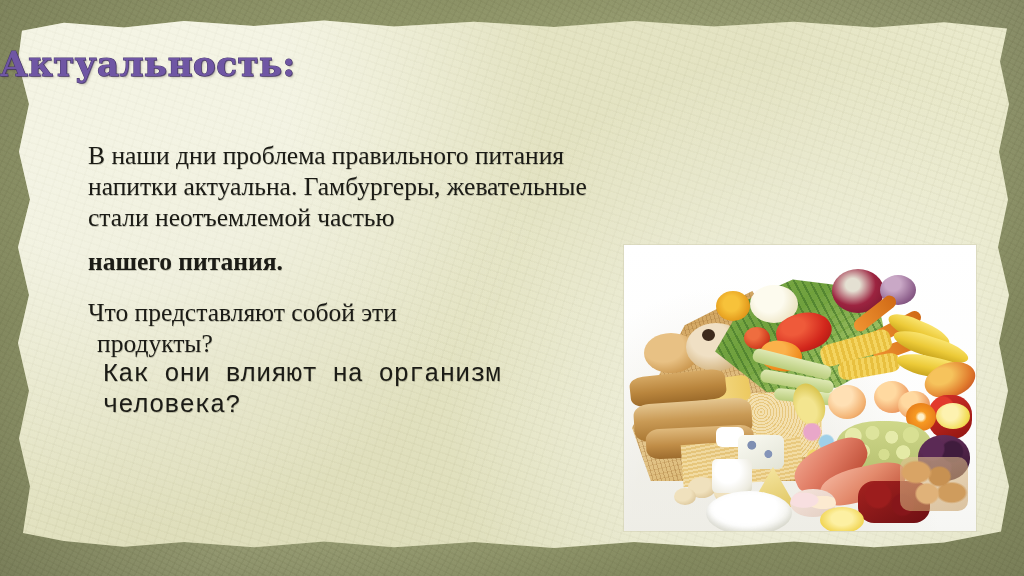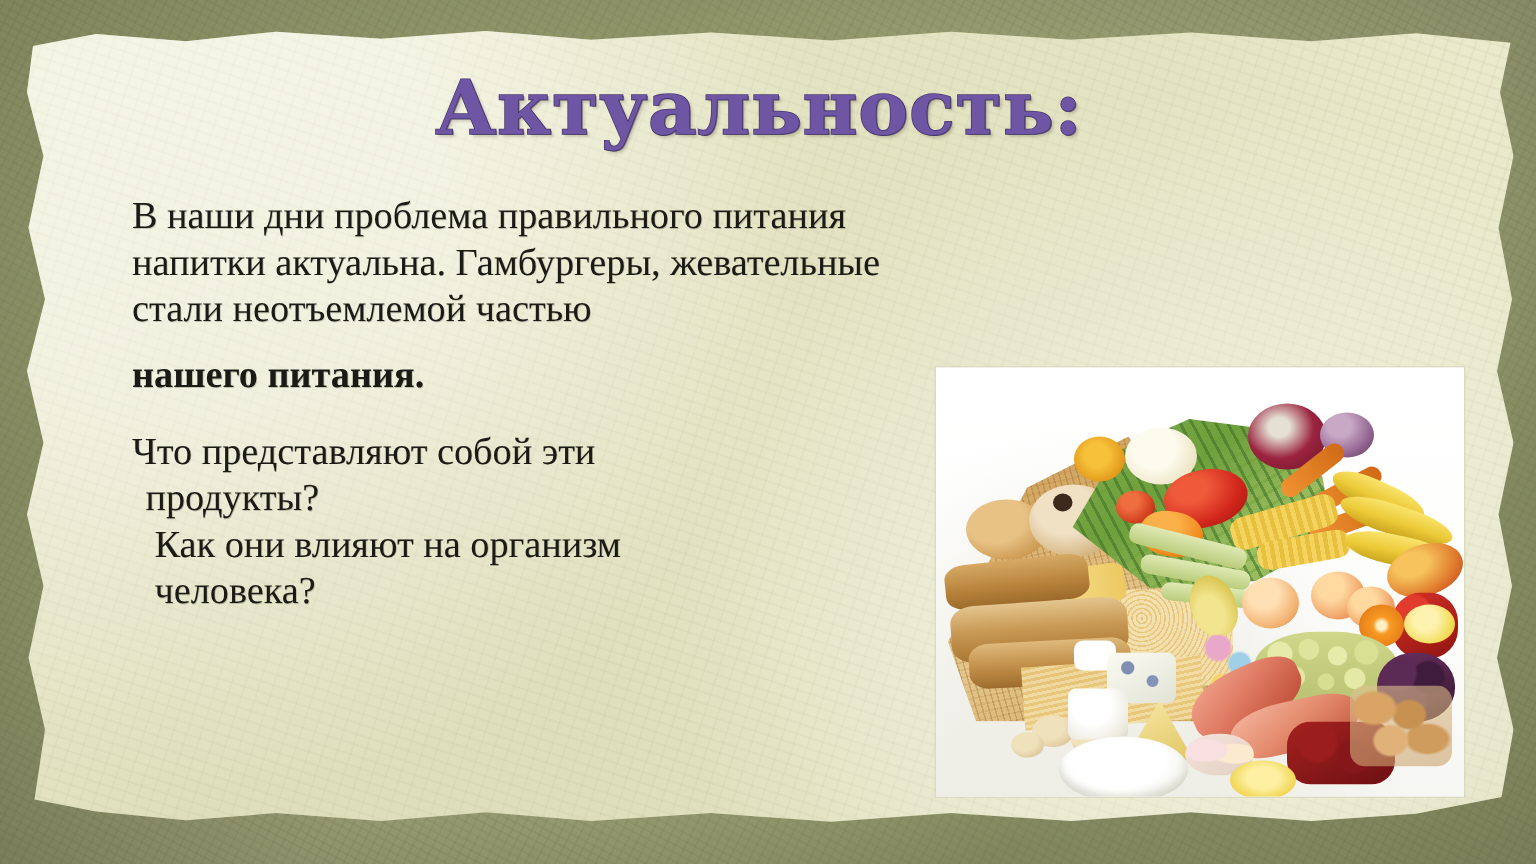--- a/index.html
+++ b/index.html
@@ -92,54 +92,53 @@
       radial-gradient(circle at 25% 88%, rgba(198,196,152,0.20) 0 16%, rgba(255,255,255,0) 42%);
     pointer-events: none;
   }
 
   
   .title {
     position: absolute;
     left: 0;
     right: 12px;
     top: 47px;
-    text-align: center;
     font-family: "DejaVu Serif", "Liberation Serif", serif;
     font-weight: bold;
-    font-size: 50px;
+    font-size: 34px;
     line-height: 1.0;
     letter-spacing: 0.5px;
     color: #6f56a4;
     -webkit-text-stroke: 1.1px #4b3a73;
     paint-order: stroke fill;
     text-shadow:
       1px 1px 0 rgba(62,47,96,0.55),
       2px 2px 2px rgba(70,55,40,0.22);
     white-space: nowrap;
   }
 
   
   .body-text {
     position: absolute;
     left: 88px;
-    top: 128px;
+    top: 140px;
     width: 830px;
   }
   .line {
     color: #1b1b16;
     font-family: "Liberation Serif", "DejaVu Serif", serif;
     font-size: 25.5px;
     line-height: 31px;
     white-space: nowrap;
     text-shadow: 0.5px 0.5px 0 rgba(60,58,40,0.25);
   }
   .line.gap-top { margin-top: 13px; font-weight: bold; }
   .line.gap-top2 { margin-top: 20px; }
   .line.ind1 { padding-left: 9px; }
-  .line.ind2 { padding-left: 15px; }
+  .line.ind2 { padding-left: 15px; font-family: Liberation Mono, monospace; }
 
   
   .photo {
     position: absolute;
     left: 624px;
     top: 245px;
     width: 352px;
     height: 286px;
     background: #fdfdfb;
     overflow: hidden;

